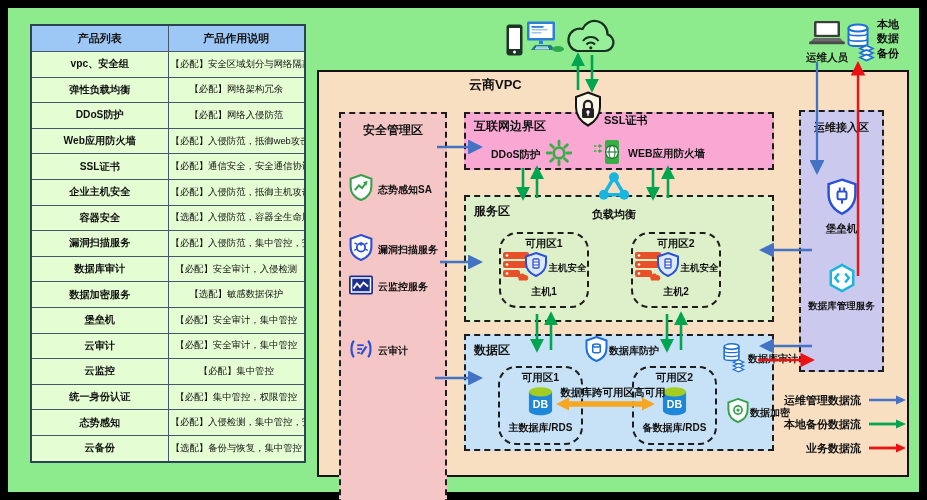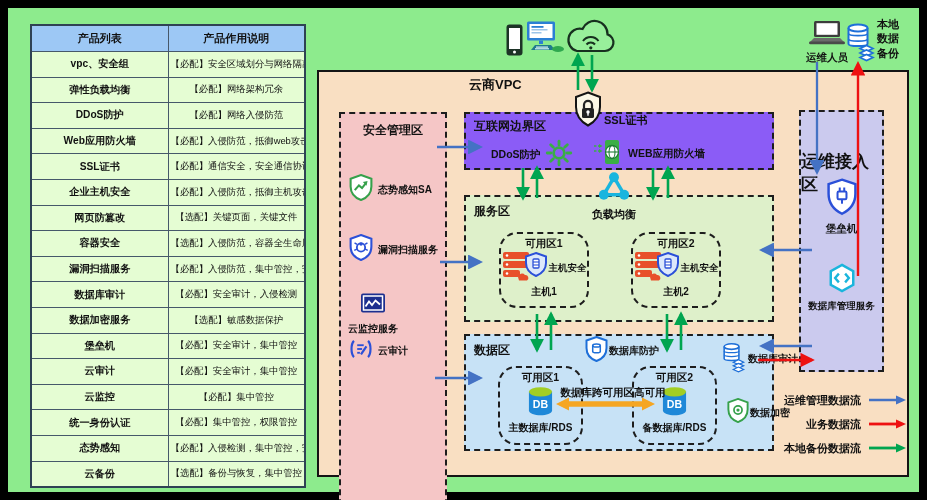--- a/index.html
+++ b/index.html
@@ -16,21 +16,21 @@
   .ptable td:last-child{font-size:9.4px;}
   .ptable{border:2px solid #2F4254;}
 
   
   .vpc{position:absolute;left:309px;top:62px;width:588px;height:403px;background:#F9DFC2;border:2.5px solid #141414;}
   .vpc-title{position:absolute;left:150px;top:4px;font-size:13px;font-weight:bold;}
 
   .zone{position:absolute;border:2.2px dashed #1d1d1d;box-sizing:border-box;}
   .zone-title{font-size:12px;font-weight:bold;}
   .z-security{left:20px;top:40px;width:108px;height:413px;background:#F5C6C6;}
-  .z-internet{left:145px;top:40px;width:310px;height:58px;background:#8b5cf6;}
+  .z-internet{left:145px;top:40px;width:310px;height:58px;background:#f9a8d4;}
   .z-service{left:145px;top:123px;width:310px;height:127px;background:#DEF0CA;}
   .z-data{left:145px;top:262px;width:310px;height:117px;background:#C7E2F6;}
   .z-ops{left:480px;top:38px;width:85px;height:262px;background:#CBCAEE;}
 
   .z-security .zone-title{position:absolute;top:8px;left:0;width:100%;text-align:center;}
   .sec-item{position:absolute;left:7px;display:flex;align-items:center;gap:4px;}
   .sec-item .lbl{font-size:10px;font-weight:600;white-space:nowrap;}
 
   .z-internet .zone-title{position:absolute;left:8px;top:4px;}
   .inet-item{position:absolute;display:flex;align-items:center;gap:3px;}
@@ -43,21 +43,21 @@
   .host-row .lbl{font-size:9.5px;font-weight:600;}
   .host-name{font-size:10px;font-weight:600;text-align:center;}
 
   .z-data .zone-title{position:absolute;left:8px;top:6px;}
   .mini-col{position:absolute;display:flex;flex-direction:row;align-items:center;}
   .mini-col .lbl{font-size:10px;font-weight:600;white-space:nowrap;}
   .db-col{display:flex;flex-direction:column;align-items:center;margin-top:1px;}
   .db-col .lbl{font-size:10px;font-weight:600;white-space:nowrap;}
   .ha-label{position:absolute;left:82px;top:50px;width:130px;text-align:center;font-size:10.5px;font-weight:bold;z-index:6;white-space:nowrap;}
 
-  .z-ops .zone-title{position:absolute;top:8px;left:0;width:100%;text-align:left;font-size:17px;margin-top:30px;}
+  .z-ops .zone-title{position:absolute;top:8px;left:0;width:100%;text-align:center;font-size:11px;}
   .ops-item{position:absolute;left:0;width:100%;display:flex;flex-direction:column;align-items:center;gap:2px;}
   .ops-item .lbl{font-size:10.5px;font-weight:600;white-space:nowrap;}
   .ops-item .lbl.small{font-size:9.5px;}
 
   
   .lb-assembly{position:absolute;left:240px;top:98px;width:110px;display:flex;flex-direction:column;align-items:center;z-index:5;justify-content:space-between;}
   .lb-assembly .lbl{font-size:11px;font-weight:600;margin-top:1px;}
   .ssl-assembly{position:absolute;left:255px;top:19px;display:flex;z-index:7;}
   .ssl-assembly .lbl{font-size:11px;font-weight:600;margin-top:22px;margin-left:2px;white-space:nowrap;}
 
@@ -104,24 +104,20 @@
             <td>Web应用防火墙</td>
             <td>【必配】入侵防范，抵御web攻击</td>
           </tr>
           <tr>
             <td>SSL证书</td>
             <td>【必配】通信安全，安全通信协议</td>
           </tr>
           <tr>
             <td>企业主机安全</td>
             <td>【必配】入侵防范，抵御主机攻击</td>
-          </tr>
-          <tr>
-            <td>网页防篡改</td>
-            <td>【选配】关键页面，关键文件</td>
           </tr>
           <tr>
             <td>容器安全</td>
             <td>【选配】入侵防范，容器全生命周期防护</td>
           </tr>
           <tr>
             <td>漏洞扫描服务</td>
             <td>【必配】入侵防范，集中管控，安全基线检查</td>
           </tr>
           <tr>
@@ -242,21 +238,21 @@
                 <circle cx="12" cy="13" r="4" fill="none" stroke="#2B50D8" stroke-width="1.8"></circle>
                 <circle cx="12" cy="9.6" r="1.6" fill="#2B50D8"></circle>
                 <line x1="8.2" y1="10" x2="5.8" y2="8.5" stroke="#2B50D8" stroke-width="1.4"></line>
                 <line x1="15.8" y1="10" x2="18.2" y2="8.5" stroke="#2B50D8" stroke-width="1.4"></line>
                 <line x1="8" y1="14.5" x2="5.5" y2="15.8" stroke="#2B50D8" stroke-width="1.4"></line>
                 <line x1="16" y1="14.5" x2="18.5" y2="15.8" stroke="#2B50D8" stroke-width="1.4"></line>
               </svg>
         </span>
         <span class="lbl">漏洞扫描服务</span>
       </div>
-      <div class="sec-item" style="top:178px;flex-direction:column;">
+      <div class="sec-item" style="top:160px;">
         <span>
           <svg width="26" height="22" viewBox="0 0 26 22">
                 <rect x="1" y="1.5" width="24" height="19" rx="2" fill="#1C2F8F"></rect>
                 <rect x="3.5" y="4" width="19" height="14" fill="none" stroke="#fff" stroke-width="1.5"></rect>
                 <polyline points="5.5,14.5 9,9.5 12,13 15.5,8.5 20,12.5" fill="none" stroke="#fff" stroke-width="1.8"></polyline>
               </svg>
         </span>
         <span class="lbl">云监控服务</span>
       </div>
       <div class="sec-item" style="top:222px;">
@@ -501,31 +497,31 @@
 
     <div class="legend">
       <div class="legend-row">
         <span class="lbl">运维管理数据流</span>
         <svg width="40" height="12">
               <line x1="2" y1="6" x2="30" y2="6" stroke="#4472C4" stroke-width="2.5"></line>
               <polygon points="29,1.5 39,6 29,10.5" fill="#4472C4"></polygon>
             </svg>
       </div>
       <div class="legend-row">
+        <span class="lbl">本地备份数据流</span>
+        <svg width="40" height="12">
+              <line x1="2" y1="6" x2="30" y2="6" stroke="#00A550" stroke-width="2.8"></line>
+              <polygon points="29,1.5 39,6 29,10.5" fill="#00A550"></polygon>
+            </svg>
+      </div>
+      <div class="legend-row">
         <span class="lbl">业务数据流</span>
         <svg width="40" height="12">
               <line x1="2" y1="6" x2="30" y2="6" stroke="#EE1111" stroke-width="2.8"></line>
               <polygon points="29,1.5 39,6 29,10.5" fill="#EE1111"></polygon>
-            </svg>
-      </div>
-      <div class="legend-row">
-        <span class="lbl">本地备份数据流</span>
-        <svg width="40" height="12">
-              <line x1="2" y1="6" x2="30" y2="6" stroke="#00A550" stroke-width="2.8"></line>
-              <polygon points="29,1.5 39,6 29,10.5" fill="#00A550"></polygon>
             </svg>
       </div>
     </div>
   </div>
 </div>
 
 <svg class="overlay" width="927" height="500" viewBox="0 0 927 500">
   <defs>
     <marker id="mb" markerWidth="6.5" markerHeight="6.5" viewBox="0 0 10 10" refX="8" refY="5" orient="auto">
           <path d="M0 0 L10 5 L0 10 Z" fill="#4472C4"></path>

